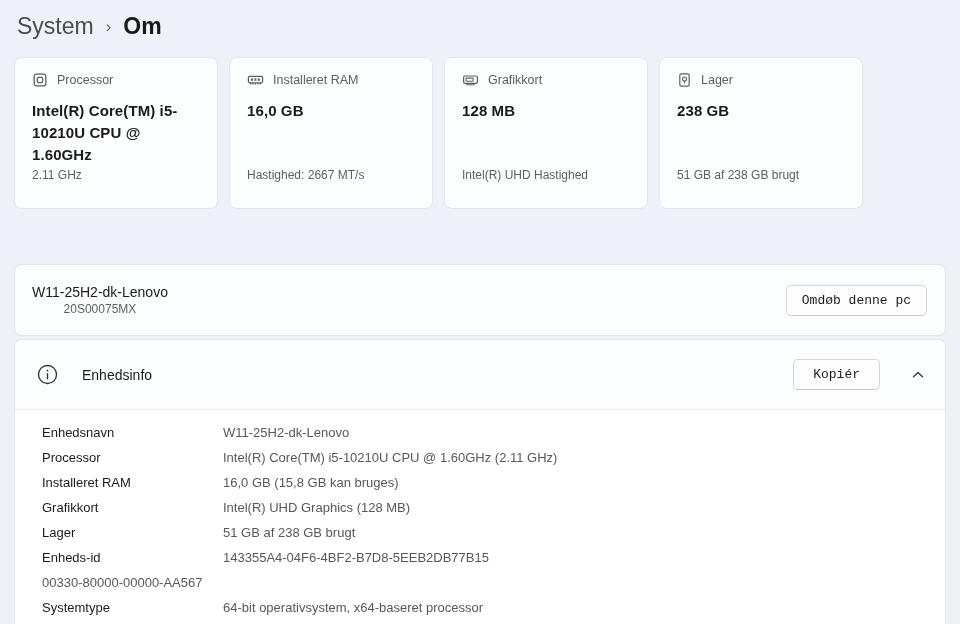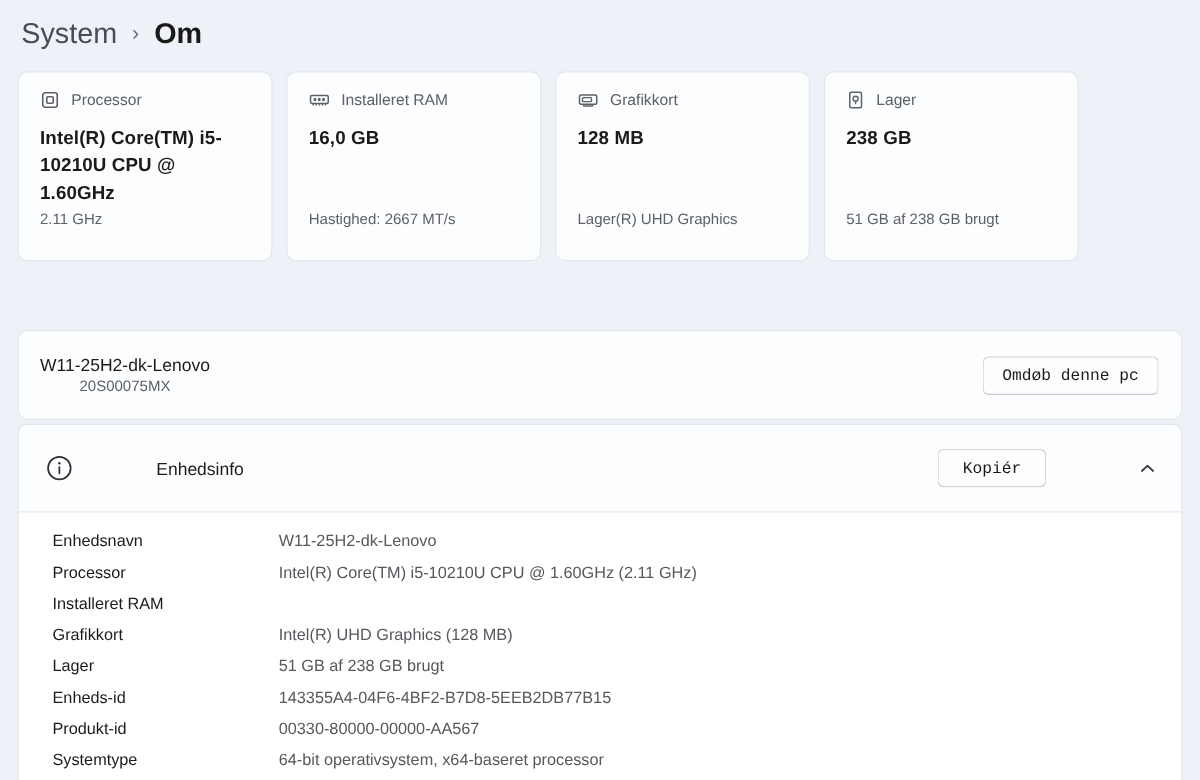--- a/index.html
+++ b/index.html
@@ -77,21 +77,20 @@
     border: 1px solid #e3e6ea;
     border-radius: 8px;
     overflow: hidden;
   }
   .info-header {
     height: 69px;
     display: flex; align-items: center;
     padding: 0 20px 0 22px;
     cursor: pointer;
     background: #fcfdfe;
-    gap: 43px;
   }
   .info-icon-wrap { display: flex; align-items: center; color: #2f3033; }
   .info-title { font-size: 14px; color: #1b1b1b; margin-left: 24px; flex: 1; }
   .copy-btn { margin-right: 31px; padding: 7px 19px; }
   .chevron-wrap { display: flex; align-items: center; color: #3c3e42; }
 
   .info-body {
     background: #ffffff;
     border-top: 1px solid #e7e9ec;
     padding: 10px 0 10px 0;
@@ -152,21 +151,21 @@
       <span>
             <svg width="17" height="16" viewBox="0 0 17 16" fill="none">
               <rect x="1.6" y="4" width="13.8" height="7.4" rx="1.4" stroke="#5d6065" stroke-width="1.2"></rect>
               <rect x="4" y="6.1" width="7.2" height="3.2" rx="0.8" stroke="#5d6065" stroke-width="1.1"></rect>
               <path d="M5 11.4v1.4h7v-1.4" stroke="#5d6065" stroke-width="1.1"></path>
             </svg>
           </span>
       <span>Grafikkort</span>
     </div>
     <div class="sum-card-value">128 MB</div>
-    <div class="sum-card-footer">Lager(R) UHD Graphics</div>
+    <div class="sum-card-footer">Intel(R) UHD Hastighed</div>
   </div>
 
   <div class="sum-card">
     <div class="sum-card-head">
       <span>
             <svg width="15" height="16" viewBox="0 0 15 16" fill="none">
               <rect x="2.8" y="1.8" width="9.4" height="12.4" rx="1.4" stroke="#5d6065" stroke-width="1.2"></rect>
               <circle cx="7.5" cy="7" r="2" stroke="#5d6065" stroke-width="1.1"></circle>
               <path d="M7.5 9v2.4" stroke="#5d6065" stroke-width="1.1"></path>
             </svg>
@@ -209,39 +208,39 @@
     <span class="spec-value">W11-25H2-dk-Lenovo</span>
   </div>
 
   <div class="spec-row">
     <span class="spec-label">Processor</span>
     <span class="spec-value">Intel(R) Core(TM) i5-10210U CPU @ 1.60GHz (2.11 GHz)</span>
   </div>
 
   <div class="spec-row">
     <span class="spec-label">Installeret RAM</span>
+    <span class="spec-value">16,0 GB (15,8 GB kan bruges)</span>
   </div>
 
   <div class="spec-row">
     <span class="spec-label">Grafikkort</span>
     <span class="spec-value">Intel(R) UHD Graphics (128 MB)</span>
   </div>
 
   <div class="spec-row">
     <span class="spec-label">Lager</span>
     <span class="spec-value">51 GB af 238 GB brugt</span>
   </div>
 
   <div class="spec-row">
     <span class="spec-label">Enheds-id</span>
     <span class="spec-value">143355A4-04F6-4BF2-B7D8-5EEB2DB77B15</span>
   </div>
 
   <div class="spec-row">
-    <span class="spec-label">Produkt-id</span>
     <span class="spec-value">00330-80000-00000-AA567</span>
   </div>
 
   <div class="spec-row">
     <span class="spec-label">Systemtype</span>
     <span class="spec-value">64-bit operativsystem, x64-baseret processor</span>
   </div>
 </div>
   </div>
 

